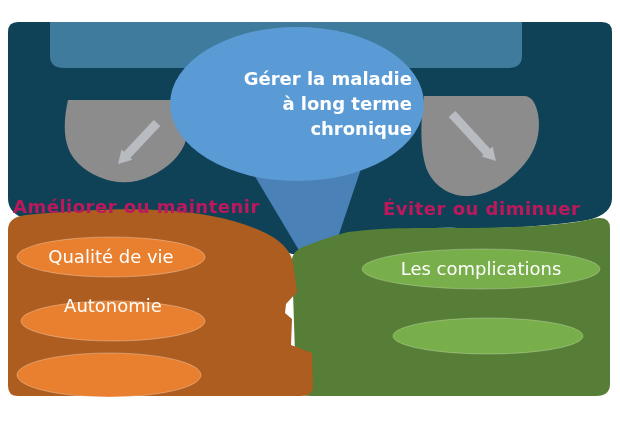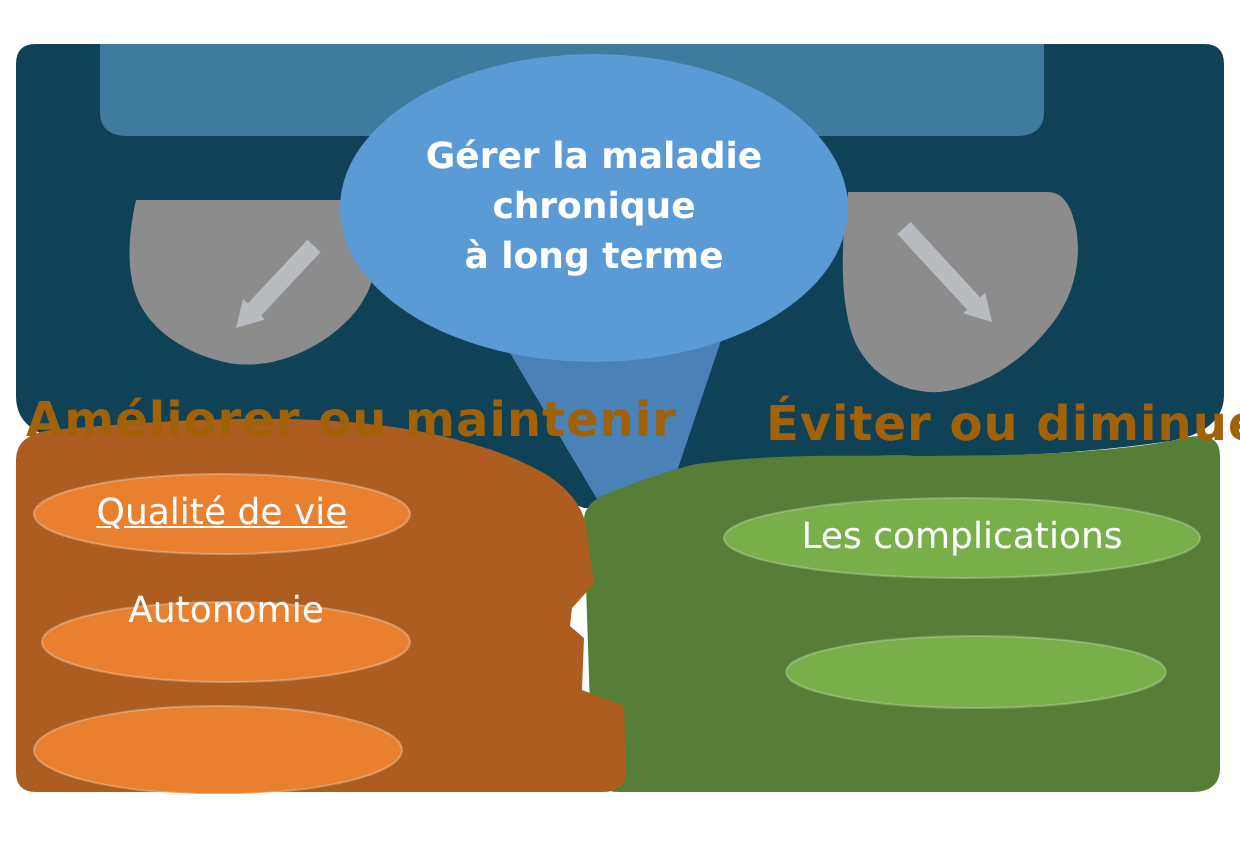--- a/index.html
+++ b/index.html
@@ -1,36 +1,36 @@
 <!DOCTYPE html>
 <html><head>
 <meta charset="utf-8">
 <style>
   html,body{margin:0;padding:0;background:#fff;}
   .canvas{
     position:relative;width:620px;height:426px;background:#ffffff;overflow:hidden;
     font-family:"DejaVu Sans","Liberation Sans",sans-serif;
   }
   .canvas svg{position:absolute;left:0;top:0;}
-  .label{position:absolute;color:#ffffff;text-align:center;}
+  .label{position:absolute;color:#ffffff;text-align:right;}
   .bubble-title{
     left:182px;top:66px;width:230px;
     font-size:18px;font-weight:bold;line-height:25px;color:#ffffff;
   }
   .bubble-title span{display:block;}
   .branch-header{
-    position:absolute;font-size:24px;font-weight:bold;color:#a16207;
+    position:absolute;font-size:18px;font-weight:bold;color:#be185d;
     white-space:nowrap;letter-spacing:0.5px;
   }
   .hdr-left{left:13px;top:196px;}
   .hdr-right{left:383px;top:198px;}
   .item{
     position:absolute;color:#ffffff;font-size:18px;line-height:21px;text-align:center;
   }
-  .item-qol{left:26px;top:246px;width:170px;text-decoration:underline;}
+  .item-qol{left:26px;top:246px;width:170px;}
   .item-autonomie{left:28px;top:295px;width:170px;}
   .item-adhesion{left:29px;top:353px;width:160px;}
   .item-complications{left:371px;top:258px;width:220px;}
   .item-rechutes{left:378px;top:325px;width:220px;}
 </style>
 </head>
 <body>
 
 <div class="canvas">
   <svg width="620" height="426" viewBox="0 0 620 426">
@@ -75,22 +75,22 @@
     <ellipse cx="111" cy="257" rx="94" ry="20" stroke="rgba(255,255,255,0.3)" stroke-width="1" fill="#e8802f"></ellipse>
     <ellipse cx="113" cy="321" rx="92" ry="20" stroke="rgba(255,255,255,0.3)" stroke-width="1" fill="#e8802f"></ellipse>
     <ellipse cx="109" cy="375" rx="92" ry="22" stroke="rgba(255,255,255,0.3)" stroke-width="1" fill="#e8802f"></ellipse>
 
     <ellipse cx="481" cy="269" rx="119" ry="20" stroke="rgba(255,255,255,0.25)" stroke-width="1" fill="#79af4b"></ellipse>
     <ellipse cx="488" cy="336" rx="95" ry="18" stroke="rgba(255,255,255,0.25)" stroke-width="1" fill="#79af4b"></ellipse>
   </svg>
 
   <div class="label bubble-title">
     <span>Gérer la maladie</span>
+    <span>à long terme</span>
     <span>chronique</span>
-    <span>à long terme</span>
   </div>
 
   <div class="branch-header hdr-left">Améliorer ou maintenir</div>
   <div class="branch-header hdr-right">Éviter ou diminuer</div>
 
   <div class="item item-qol">Qualité de vie</div>
   <div class="item item-autonomie">Autonomie</div>
 
   <div class="item item-complications">Les complications</div>
 </div>

